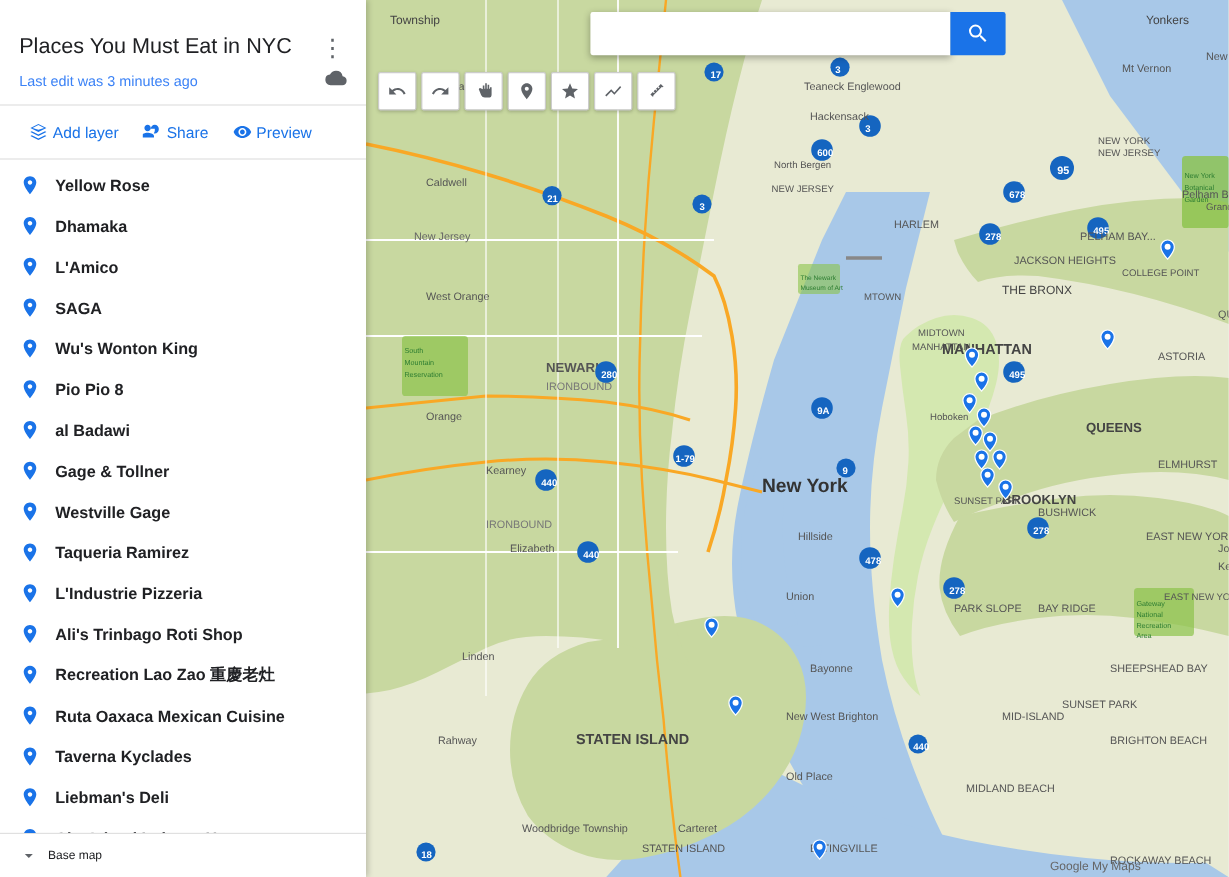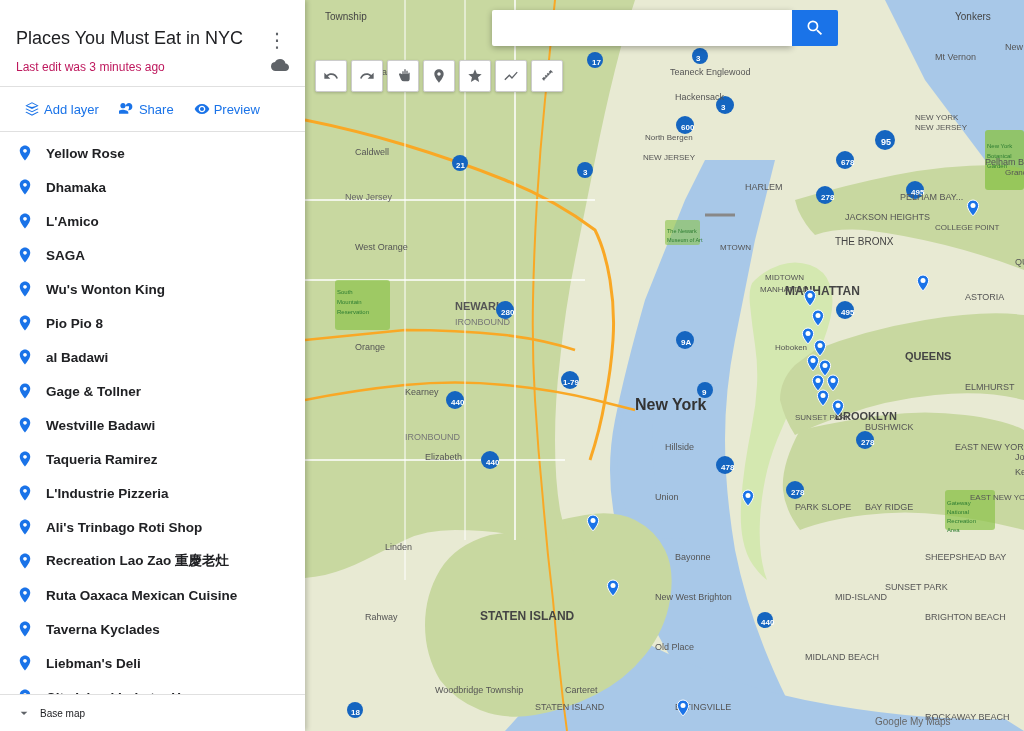--- a/index.html
+++ b/index.html
@@ -49,21 +49,21 @@
     }
 
     #subtitle-row {
       display: flex;
       align-items: center;
       justify-content: space-between;
     }
 
     #last-edit {
       font-size: 12px;
-      color: #be185d;
+      color: #3b82f6;
     }
 
     #cloud-icon {
       color: #5f6368;
       font-size: 16px;
     }
 
     #toolbar {
       display: flex;
       align-items: center;
@@ -284,21 +284,21 @@
       <div class="place-item">
       <svg class="place-pin" viewBox="0 0 24 24">
         <path d="M12 2C8.13 2 5 5.13 5 9c0 5.25 7 13 7 13s7-7.75 7-13c0-3.87-3.13-7-7-7zm0 9.5c-1.38 0-2.5-1.12-2.5-2.5s1.12-2.5 2.5-2.5 2.5 1.12 2.5 2.5-1.12 2.5-2.5 2.5z" fill="#1a73e8"></path>
       </svg>
       <span>Gage &amp; Tollner</span>
     </div>
       <div class="place-item">
       <svg class="place-pin" viewBox="0 0 24 24">
         <path d="M12 2C8.13 2 5 5.13 5 9c0 5.25 7 13 7 13s7-7.75 7-13c0-3.87-3.13-7-7-7zm0 9.5c-1.38 0-2.5-1.12-2.5-2.5s1.12-2.5 2.5-2.5 2.5 1.12 2.5 2.5-1.12 2.5-2.5 2.5z" fill="#1a73e8"></path>
       </svg>
-      <span>Westville Badawi</span>
+      <span>Westville Gage</span>
     </div>
       <div class="place-item">
       <svg class="place-pin" viewBox="0 0 24 24">
         <path d="M12 2C8.13 2 5 5.13 5 9c0 5.25 7 13 7 13s7-7.75 7-13c0-3.87-3.13-7-7-7zm0 9.5c-1.38 0-2.5-1.12-2.5-2.5s1.12-2.5 2.5-2.5 2.5 1.12 2.5 2.5-1.12 2.5-2.5 2.5z" fill="#1a73e8"></path>
       </svg>
       <span>Taqueria Ramirez</span>
     </div>
       <div class="place-item">
       <svg class="place-pin" viewBox="0 0 24 24">
         <path d="M12 2C8.13 2 5 5.13 5 9c0 5.25 7 13 7 13s7-7.75 7-13c0-3.87-3.13-7-7-7zm0 9.5c-1.38 0-2.5-1.12-2.5-2.5s1.12-2.5 2.5-2.5 2.5 1.12 2.5 2.5-1.12 2.5-2.5 2.5z" fill="#1a73e8"></path>

